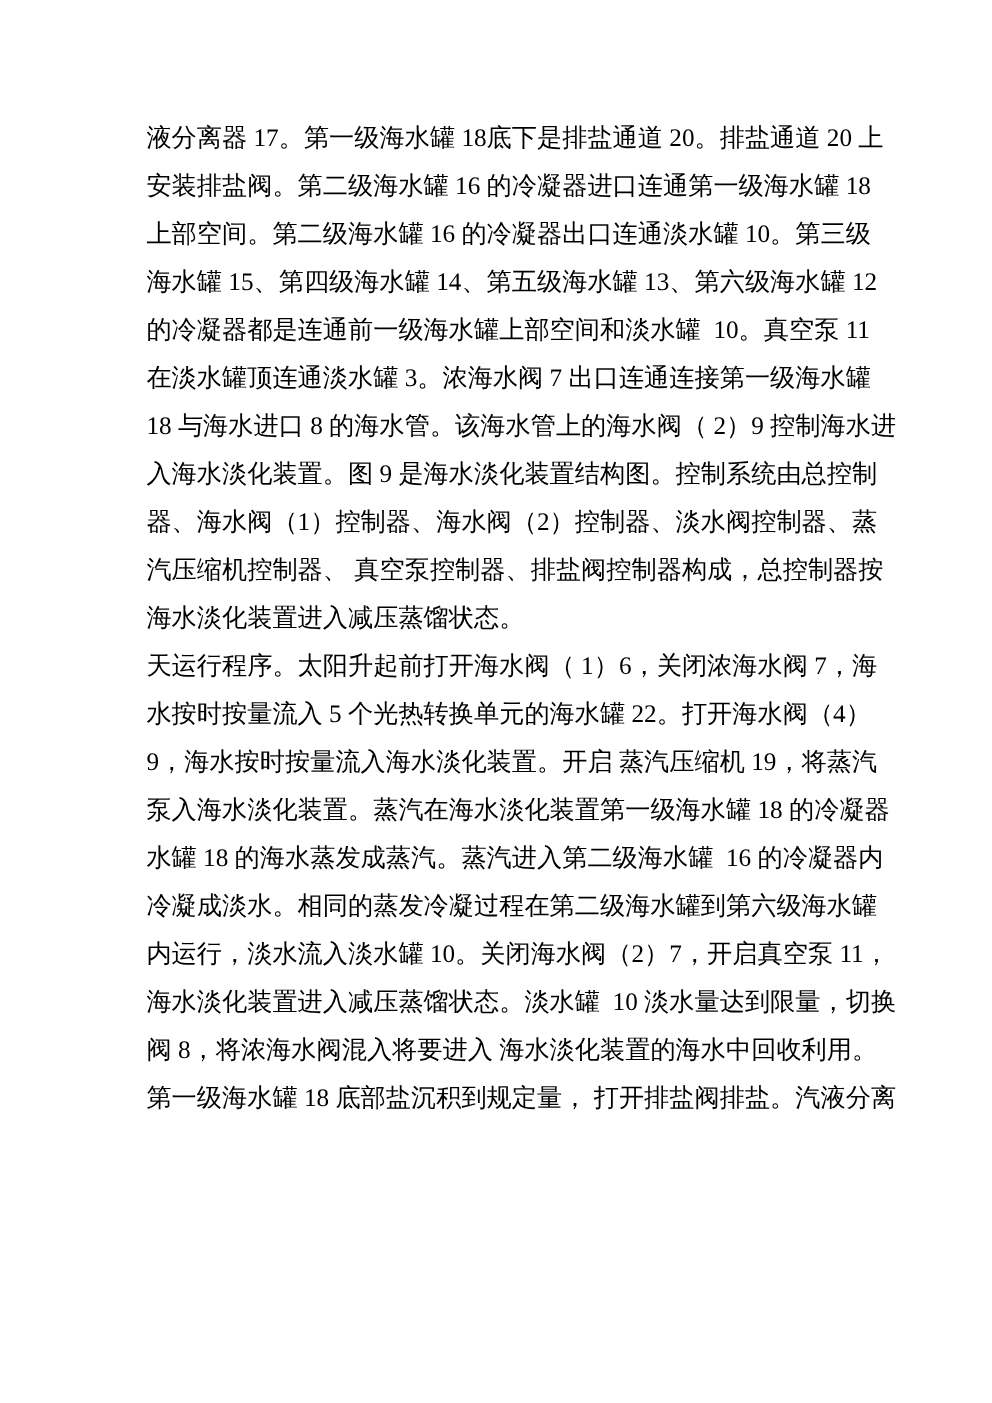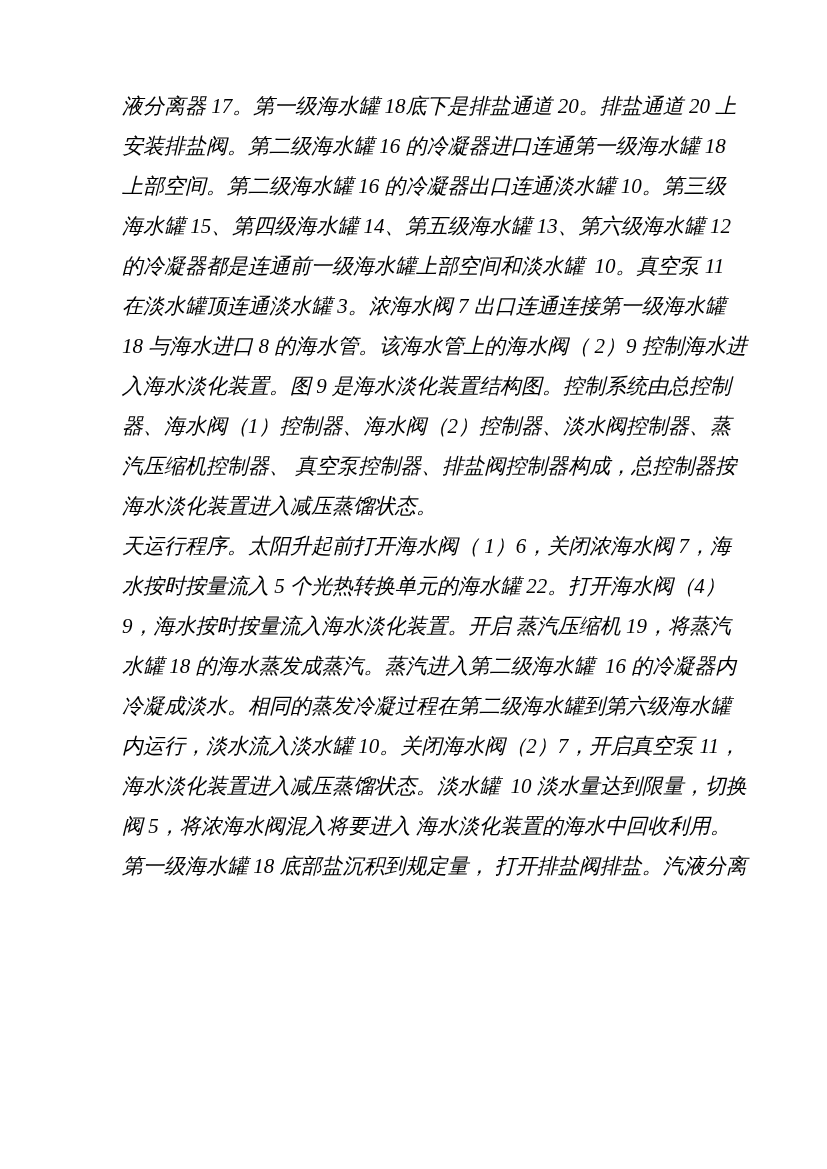--- a/index.html
+++ b/index.html
@@ -10,23 +10,22 @@
     position: relative;
     width: 827px;
     height: 1169px;
     background: #ffffff;
     overflow: hidden;
     font-family: "Liberation Serif", serif;
   }
   .text-block {
     position: absolute;
     left: 122px;
-    top: 86px;
+    top: 95px;
     width: 640px;
-    font-style: italic;
   }
   .text-line {
     display: block;
     height: 40px;
     line-height: 40px;
     font-size: 21px;
     color: #000000;
     white-space: pre;
     letter-spacing: 0px;
     text-align: left;
@@ -45,20 +44,21 @@
       <div class="text-line">的冷凝器都是连通前一级海水罐上部空间和淡水罐  10。真空泵 11</div>
       <div class="text-line">在淡水罐顶连通淡水罐 3。浓海水阀 7 出口连通连接第一级海水罐</div>
       <div class="text-line">18 与海水进口 8 的海水管。该海水管上的海水阀（ 2）9 控制海水进</div>
       <div class="text-line">入海水淡化装置。图 9 是海水淡化装置结构图。控制系统由总控制</div>
       <div class="text-line">器、海水阀（1）控制器、海水阀（2）控制器、淡水阀控制器、蒸</div>
       <div class="text-line">汽压缩机控制器、 真空泵控制器、排盐阀控制器构成，总控制器按</div>
       <div class="text-line">海水淡化装置进入减压蒸馏状态。</div>
       <div class="text-line">天运行程序。太阳升起前打开海水阀（ 1）6，关闭浓海水阀 7，海</div>
       <div class="text-line">水按时按量流入 5 个光热转换单元的海水罐 22。打开海水阀（4）</div>
       <div class="text-line">9，海水按时按量流入海水淡化装置。开启 蒸汽压缩机 19，将蒸汽</div>
+      <div class="text-line">泵入海水淡化装置。蒸汽在海水淡化装置第一级海水罐 18 的冷凝器</div>
       <div class="text-line">水罐 18 的海水蒸发成蒸汽。蒸汽进入第二级海水罐  16 的冷凝器内</div>
       <div class="text-line">冷凝成淡水。相同的蒸发冷凝过程在第二级海水罐到第六级海水罐</div>
       <div class="text-line">内运行，淡水流入淡水罐 10。关闭海水阀（2）7，开启真空泵 11，</div>
       <div class="text-line">海水淡化装置进入减压蒸馏状态。淡水罐  10 淡水量达到限量，切换</div>
-      <div class="text-line">阀 5，将浓海水阀混入将要进入 海水淡化装置的海水中回收利用。</div>
+      <div class="text-line">阀 8，将浓海水阀混入将要进入 海水淡化装置的海水中回收利用。</div>
       <div class="text-line">第一级海水罐 18 底部盐沉积到规定量， 打开排盐阀排盐。汽液分离</div>
     </div>
 </div>
 
 </body></html>

